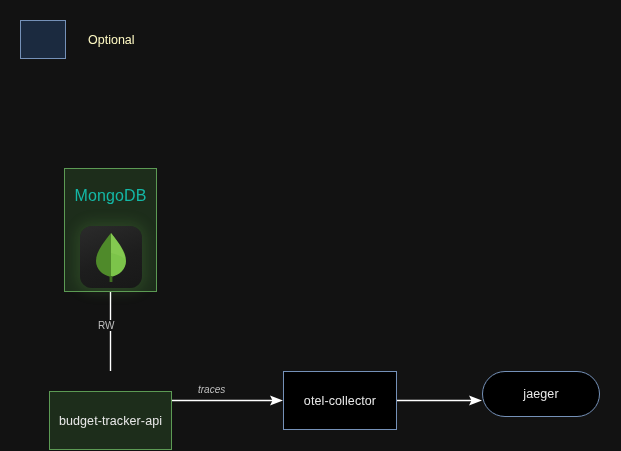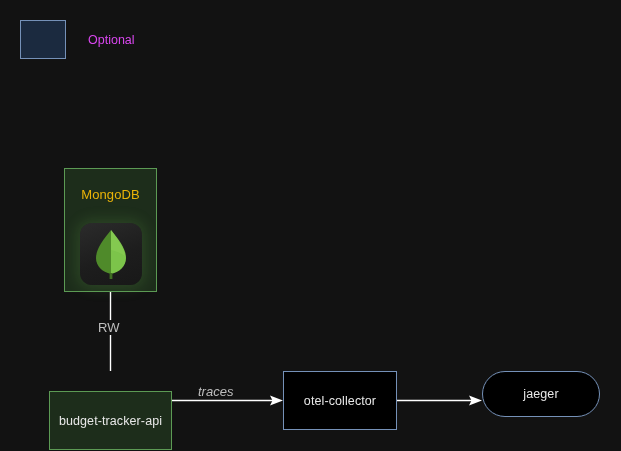--- a/index.html
+++ b/index.html
@@ -30,21 +30,21 @@
     box-sizing: border-box;
     border: 1px solid #7591b8;
     background: #1b2a3f;
   }
   .legend-swatch.required {
     border-color: #5c9a54;
     background: #1d2d1b;
   }
   .legend-label {
     margin-left: 22px;
-    color: #d946ef;
+    color: #fef9c3;
     font-size: 12.5px;
     white-space: nowrap;
   }
 
   
   .node {
     position: absolute;
     box-sizing: border-box;
     display: flex;
     align-items: center;
@@ -62,22 +62,22 @@
     border: 1px solid #5c9a54;
   }
 
   
   .node-mongo {
     flex-direction: column;
     justify-content: flex-start;
     padding-top: 18px;
   }
   .mongo-title {
-    color: #eab308;
-    font-size: 13px;
+    color: #14b8a6;
+    font-size: 16px;
     margin-bottom: 21px;
   }
   .mongo-tile {
     width: 62px;
     height: 62px;
     border-radius: 12px;
     background: linear-gradient(160deg, #2b2b2b 0%, #1d1d1d 55%, #181818 100%);
     box-shadow: 0 0 14px 4px rgba(120, 190, 90, 0.16);
     display: flex;
     align-items: center;
@@ -102,21 +102,21 @@
     stroke: #ffffff;
     stroke-width: 1.4;
     fill: none;
   }
   .edge-head {
     fill: #ffffff;
   }
   .edge-label {
     position: absolute;
     color: #bfbfbf;
-    font-size: 13px;
+    font-size: 10px;
     background: #121212;
     padding: 0 2px;
     white-space: nowrap;
   }
 </style>
 </head>
 <body>
 
 <div id="canvas">
 

